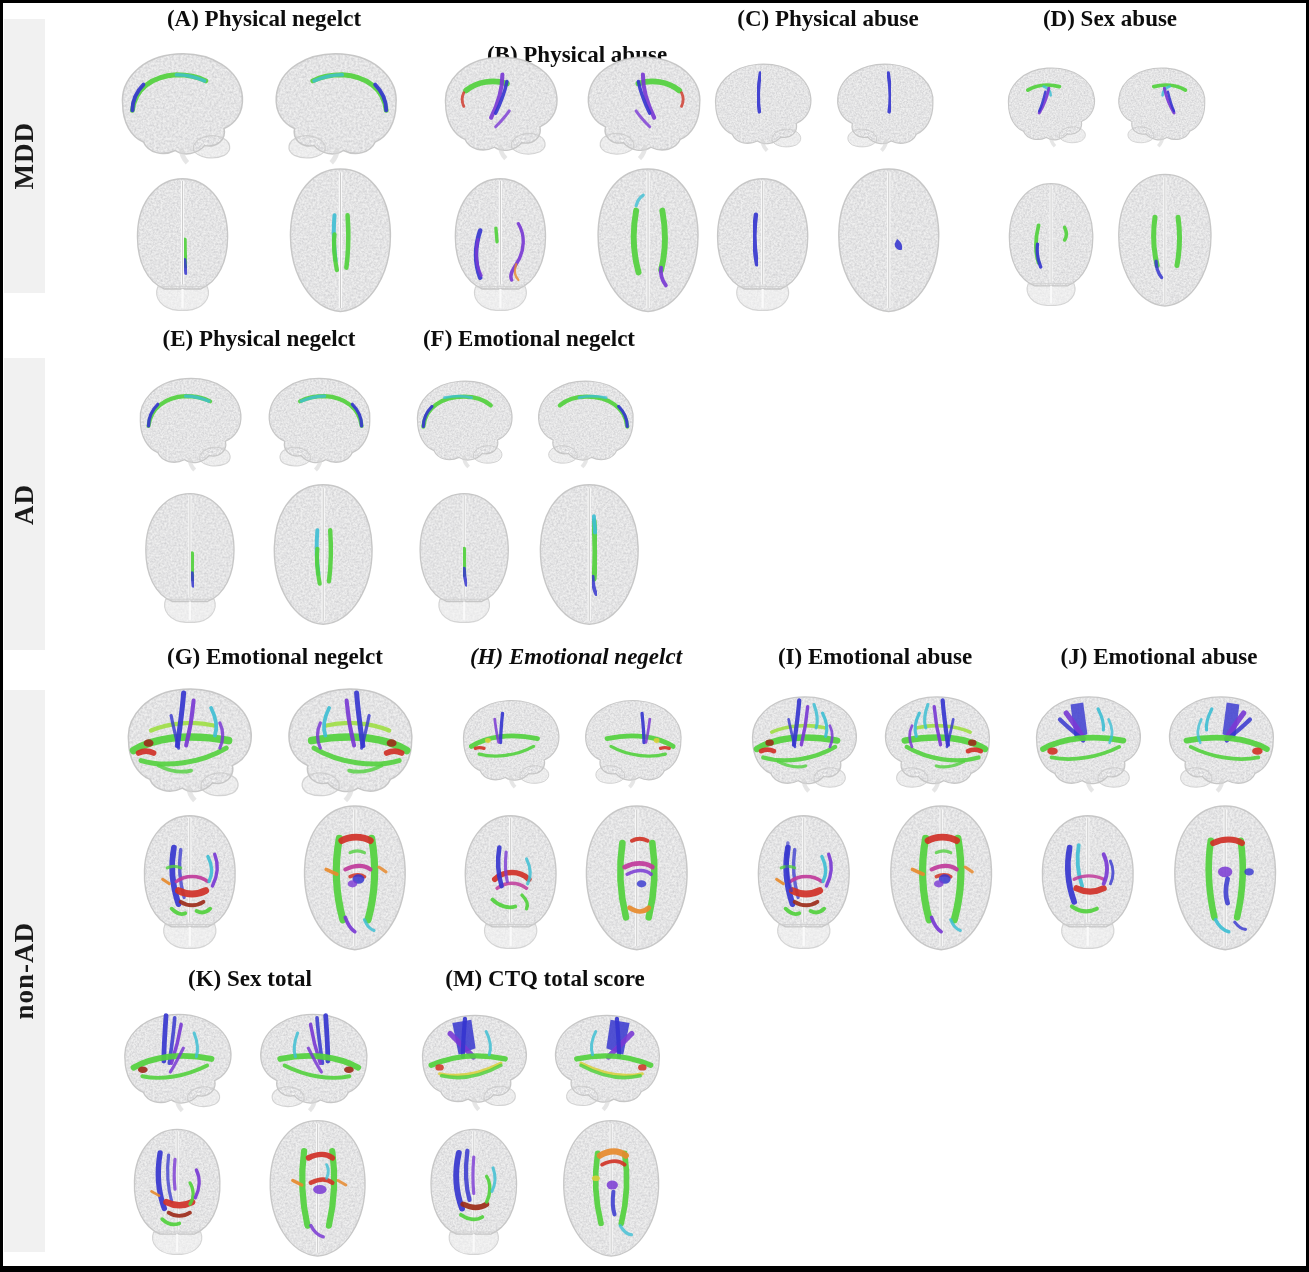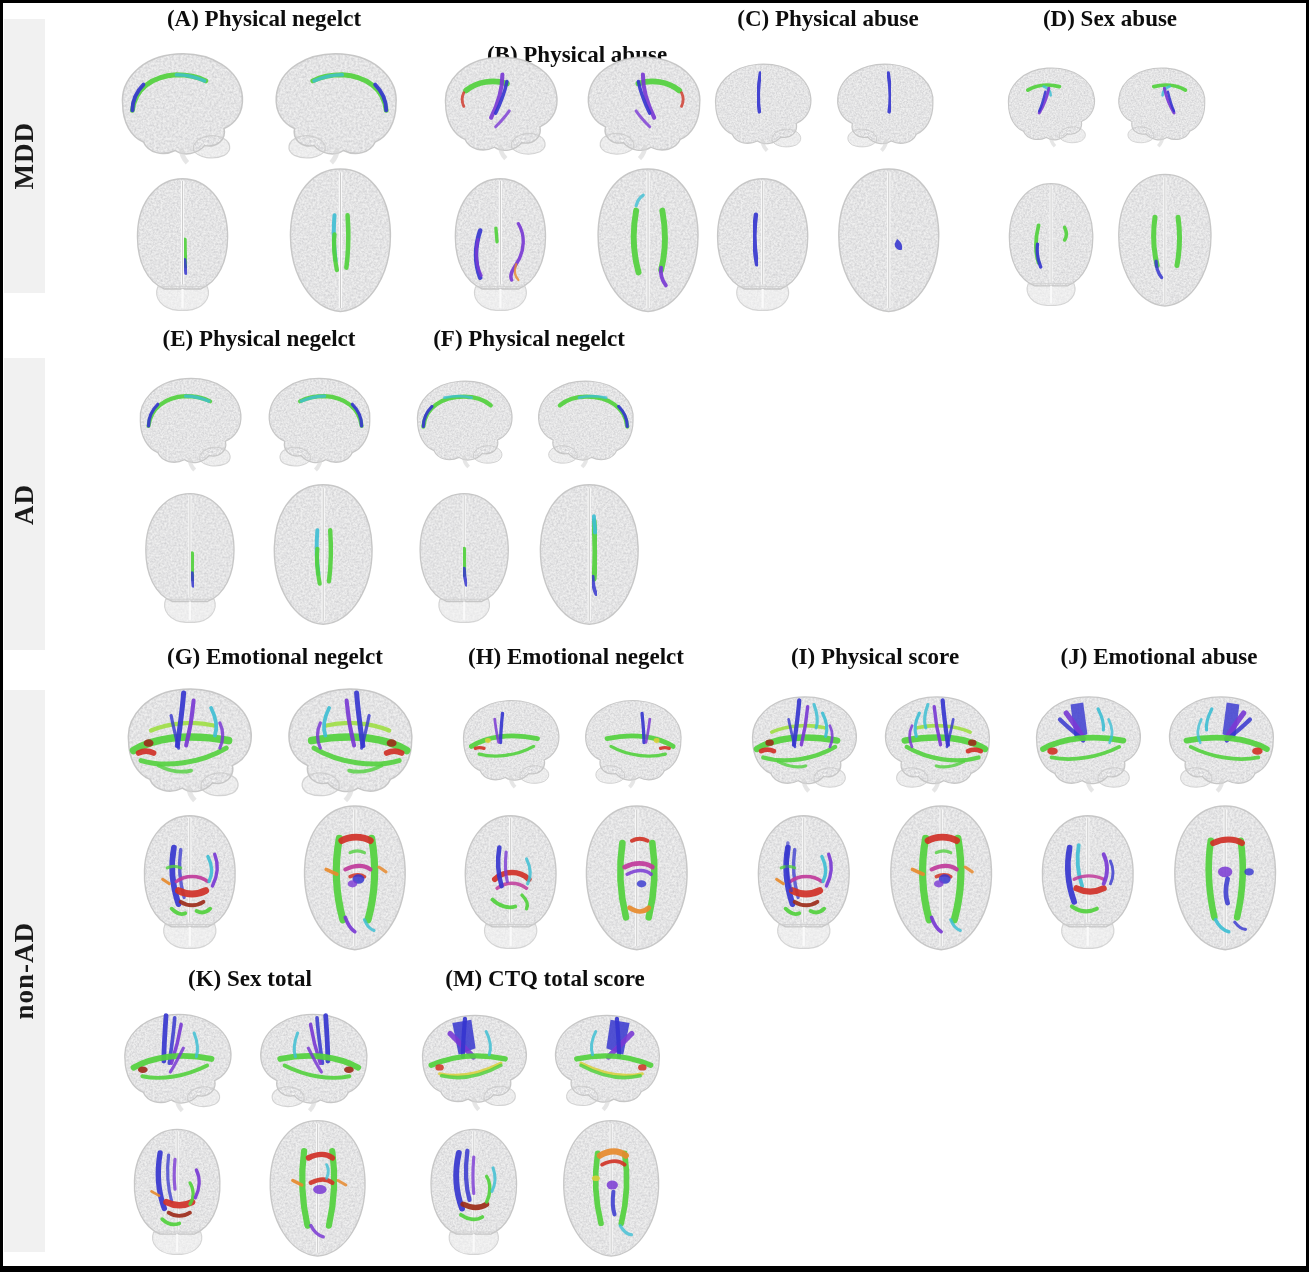--- a/index.html
+++ b/index.html
@@ -394,21 +394,21 @@
             <path d="M 50 8 L 50 122" stroke="#fbfbfb" stroke-width="2.8" opacity="0.95" fill="none"></path>
             <path d="M 50 8 L 50 122" stroke="#b0b0b0" stroke-width="0.7" opacity="0.8" fill="none"></path>
             <g filter="url(#soften)">
               <path d="M 45 44 C 44 56 44 68 46 82" fill="none" stroke="#3fbfd4" stroke-width="3.4" stroke-linecap="round" opacity="0.92"></path>
               <path d="M 45 60 C 44 70 45 80 47 90" fill="none" stroke="#53d13e" stroke-width="3.6" stroke-linecap="round" opacity="0.92"></path>
               <path d="M 56 44 C 57 58 57 72 55 88" fill="none" stroke="#53d13e" stroke-width="3.8" stroke-linecap="round" opacity="0.92"></path>
             </g>
           </svg>
         </div>
       </div>
-      <div class="panel-title" style="left:309px;top:322px;width:440px;">(F) Physical negelct</div>
+      <div class="panel-title" style="left:309px;top:322px;width:440px;">(F) Emotional negelct</div>
       <div class="quad" style="left:406px;top:360px;width:246px;height:270px;">
         <div class="view" style="left:0.0%;top:0.0%;width:47.0%;height:45.0%;">
           <svg viewBox="0 0 120 100" preserveAspectRatio="xMidYMid meet">
             <path d="M 12 50 C 10 31 27 11 56 9 C 85 7 108 22 110 44 C 111 57 104 66 95 70 C 97 79 89 86 79 84 C 73 91 62 93 55 88 C 45 93 33 90 29 81 C 19 77 12 65 12 50 Z" fill="#efefef"></path>
             <path d="M 70 84 C 73 77 84 74 92 77 C 101 80 102 88 95 92 C 86 96 74 94 70 88 Z" fill="#f3f3f3"></path>
             <path d="M 12 50 C 10 31 27 11 56 9 C 85 7 108 22 110 44 C 111 57 104 66 95 70 C 97 79 89 86 79 84 C 73 91 62 93 55 88 C 45 93 33 90 29 81 C 19 77 12 65 12 50 Z" fill="#8a8a8a" filter="url(#gyri)"></path>
             <path d="M 70 84 C 73 77 84 74 92 77 C 101 80 102 88 95 92 C 86 96 74 94 70 88 Z" fill="#8a8a8a" filter="url(#gyri)" opacity="0.5"></path>
             <path d="M 12 50 C 10 31 27 11 56 9 C 85 7 108 22 110 44 C 111 57 104 66 95 70 C 97 79 89 86 79 84 C 73 91 62 93 55 88 C 45 93 33 90 29 81 C 19 77 12 65 12 50 Z" fill="none" stroke="#c2c2c2" stroke-width="1.2" opacity="0.9"></path>
             <path d="M 70 84 C 73 77 84 74 92 77 C 101 80 102 88 95 92 C 86 96 74 94 70 88 Z" fill="none" stroke="#c9c9c9" stroke-width="1" opacity="0.8"></path>
             <path d="M 60 86 C 60 91 62 95 65 98" fill="none" stroke="#d6d6d6" stroke-width="4" opacity="0.6"></path>
@@ -564,21 +564,21 @@
               <path d="M 44 70 a 4 3 0 1 0 8 0 a 4 3 0 1 0 -8 0" fill="#7a3ad4" opacity="0.8"></path>
               <path d="M 26 58 L 35 62" fill="none" stroke="#e78a2e" stroke-width="3" stroke-linecap="round" opacity="0.92"></path>
               <path d="M 70 56 L 76 60" fill="none" stroke="#e78a2e" stroke-width="2.6" stroke-linecap="round" opacity="0.85"></path>
               <path d="M 42 98 C 44 104 47 108 50 110" fill="none" stroke="#7a3ad4" stroke-width="3" stroke-linecap="round" opacity="0.92"></path>
               <path d="M 58 100 C 60 105 63 108 66 109" fill="none" stroke="#3fbfd4" stroke-width="2.6" stroke-linecap="round" opacity="0.85"></path>
               <path d="M 46 44 C 50 42 54 42 58 44" fill="none" stroke="#53d13e" stroke-width="2.6" stroke-linecap="round" opacity="0.8"></path>
             </g>
           </svg>
         </div>
       </div>
-      <div class="panel-title" style="left:356px;top:640px;width:440px;">(H) Emotional negelct</div>
+      <div class="panel-title" style="left:356px;top:640px;width:440px;font-style:italic;">(H) Emotional negelct</div>
       <div class="quad" style="left:452px;top:678px;width:248px;height:278px;">
         <div class="view" style="left:0.0%;top:0.0%;width:47.0%;height:45.0%;">
           <svg viewBox="0 0 120 100" preserveAspectRatio="xMidYMid meet">
             <path d="M 12 50 C 10 31 27 11 56 9 C 85 7 108 22 110 44 C 111 57 104 66 95 70 C 97 79 89 86 79 84 C 73 91 62 93 55 88 C 45 93 33 90 29 81 C 19 77 12 65 12 50 Z" fill="#efefef"></path>
             <path d="M 70 84 C 73 77 84 74 92 77 C 101 80 102 88 95 92 C 86 96 74 94 70 88 Z" fill="#f3f3f3"></path>
             <path d="M 12 50 C 10 31 27 11 56 9 C 85 7 108 22 110 44 C 111 57 104 66 95 70 C 97 79 89 86 79 84 C 73 91 62 93 55 88 C 45 93 33 90 29 81 C 19 77 12 65 12 50 Z" fill="#8a8a8a" filter="url(#gyri)"></path>
             <path d="M 70 84 C 73 77 84 74 92 77 C 101 80 102 88 95 92 C 86 96 74 94 70 88 Z" fill="#8a8a8a" filter="url(#gyri)" opacity="0.5"></path>
             <path d="M 12 50 C 10 31 27 11 56 9 C 85 7 108 22 110 44 C 111 57 104 66 95 70 C 97 79 89 86 79 84 C 73 91 62 93 55 88 C 45 93 33 90 29 81 C 19 77 12 65 12 50 Z" fill="none" stroke="#c2c2c2" stroke-width="1.2" opacity="0.9"></path>
             <path d="M 70 84 C 73 77 84 74 92 77 C 101 80 102 88 95 92 C 86 96 74 94 70 88 Z" fill="none" stroke="#c9c9c9" stroke-width="1" opacity="0.8"></path>
             <path d="M 60 86 C 60 91 62 95 65 98" fill="none" stroke="#d6d6d6" stroke-width="4" opacity="0.6"></path>
@@ -647,21 +647,21 @@
               <path d="M 63 36 C 66 56 65 78 60 98" fill="none" stroke="#53d13e" stroke-width="5.5" stroke-linecap="round" opacity="0.92"></path>
               <path d="M 40 56 C 48 52 57 52 63 56" fill="none" stroke="#c03a9b" stroke-width="4" stroke-linecap="round" opacity="0.92"></path>
               <path d="M 42 62 C 50 58 57 58 62 62" fill="none" stroke="#7a3ad4" stroke-width="3" stroke-linecap="round" opacity="0.85"></path>
               <path d="M 44 90 C 50 94 56 94 60 90" fill="none" stroke="#e78a2e" stroke-width="4" stroke-linecap="round" opacity="0.92"></path>
               <path d="M 46 34 C 50 32 55 32 59 34" fill="none" stroke="#d03226" stroke-width="3.4" stroke-linecap="round" opacity="0.9"></path>
               <path d="M 50 70 a 4 3 0 1 0 8 0 a 4 3 0 1 0 -8 0" fill="#3636cf" opacity="0.8"></path>
             </g>
           </svg>
         </div>
       </div>
-      <div class="panel-title" style="left:655px;top:640px;width:440px;">(I) Physical score</div>
+      <div class="panel-title" style="left:655px;top:640px;width:440px;">(I) Emotional abuse</div>
       <div class="quad" style="left:740px;top:678px;width:270px;height:278px;">
         <div class="view" style="left:0.0%;top:0.0%;width:47.0%;height:45.0%;">
           <svg viewBox="0 0 120 100" preserveAspectRatio="xMidYMid meet">
             <path d="M 12 50 C 10 31 27 11 56 9 C 85 7 108 22 110 44 C 111 57 104 66 95 70 C 97 79 89 86 79 84 C 73 91 62 93 55 88 C 45 93 33 90 29 81 C 19 77 12 65 12 50 Z" fill="#efefef"></path>
             <path d="M 70 84 C 73 77 84 74 92 77 C 101 80 102 88 95 92 C 86 96 74 94 70 88 Z" fill="#f3f3f3"></path>
             <path d="M 12 50 C 10 31 27 11 56 9 C 85 7 108 22 110 44 C 111 57 104 66 95 70 C 97 79 89 86 79 84 C 73 91 62 93 55 88 C 45 93 33 90 29 81 C 19 77 12 65 12 50 Z" fill="#8a8a8a" filter="url(#gyri)"></path>
             <path d="M 70 84 C 73 77 84 74 92 77 C 101 80 102 88 95 92 C 86 96 74 94 70 88 Z" fill="#8a8a8a" filter="url(#gyri)" opacity="0.5"></path>
             <path d="M 12 50 C 10 31 27 11 56 9 C 85 7 108 22 110 44 C 111 57 104 66 95 70 C 97 79 89 86 79 84 C 73 91 62 93 55 88 C 45 93 33 90 29 81 C 19 77 12 65 12 50 Z" fill="none" stroke="#c2c2c2" stroke-width="1.2" opacity="0.9"></path>
             <path d="M 70 84 C 73 77 84 74 92 77 C 101 80 102 88 95 92 C 86 96 74 94 70 88 Z" fill="none" stroke="#c9c9c9" stroke-width="1" opacity="0.8"></path>
             <path d="M 60 86 C 60 91 62 95 65 98" fill="none" stroke="#d6d6d6" stroke-width="4" opacity="0.6"></path>

